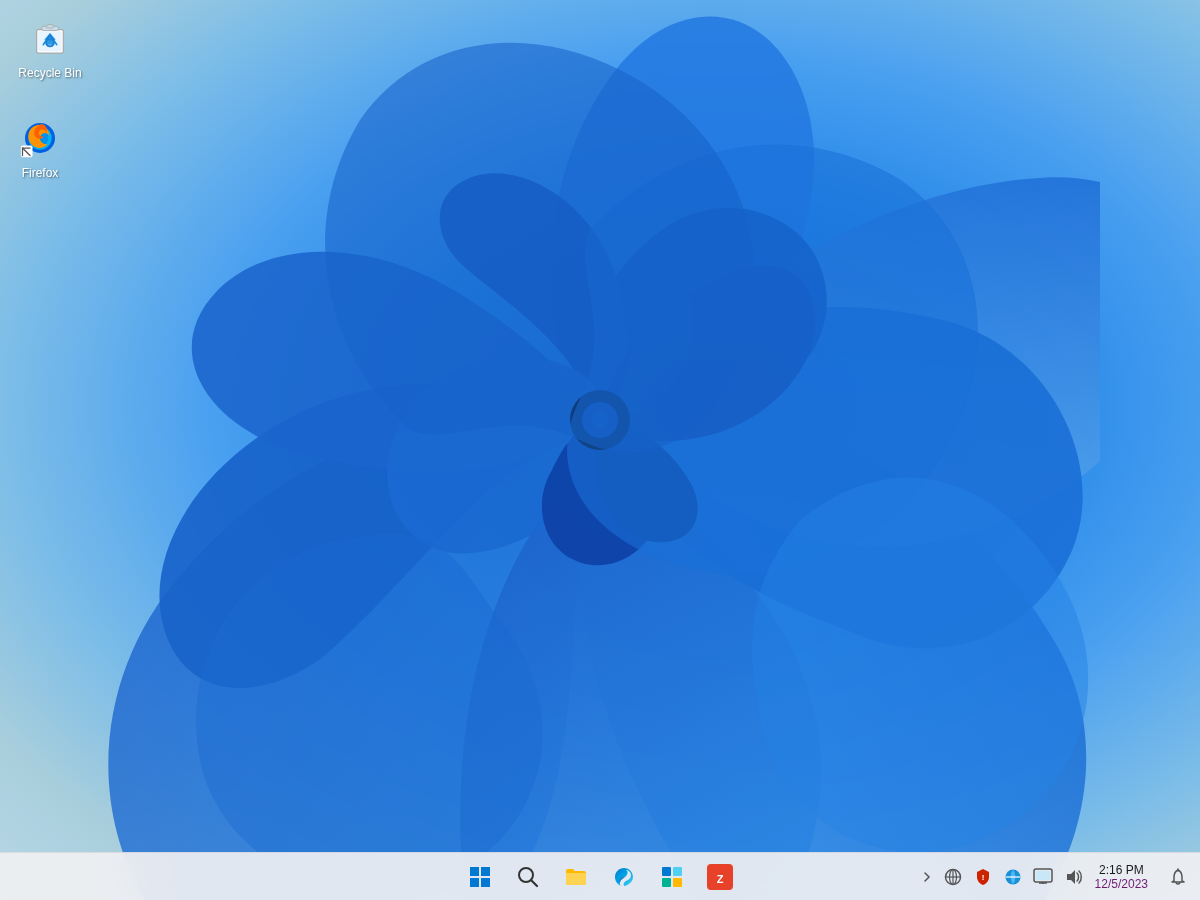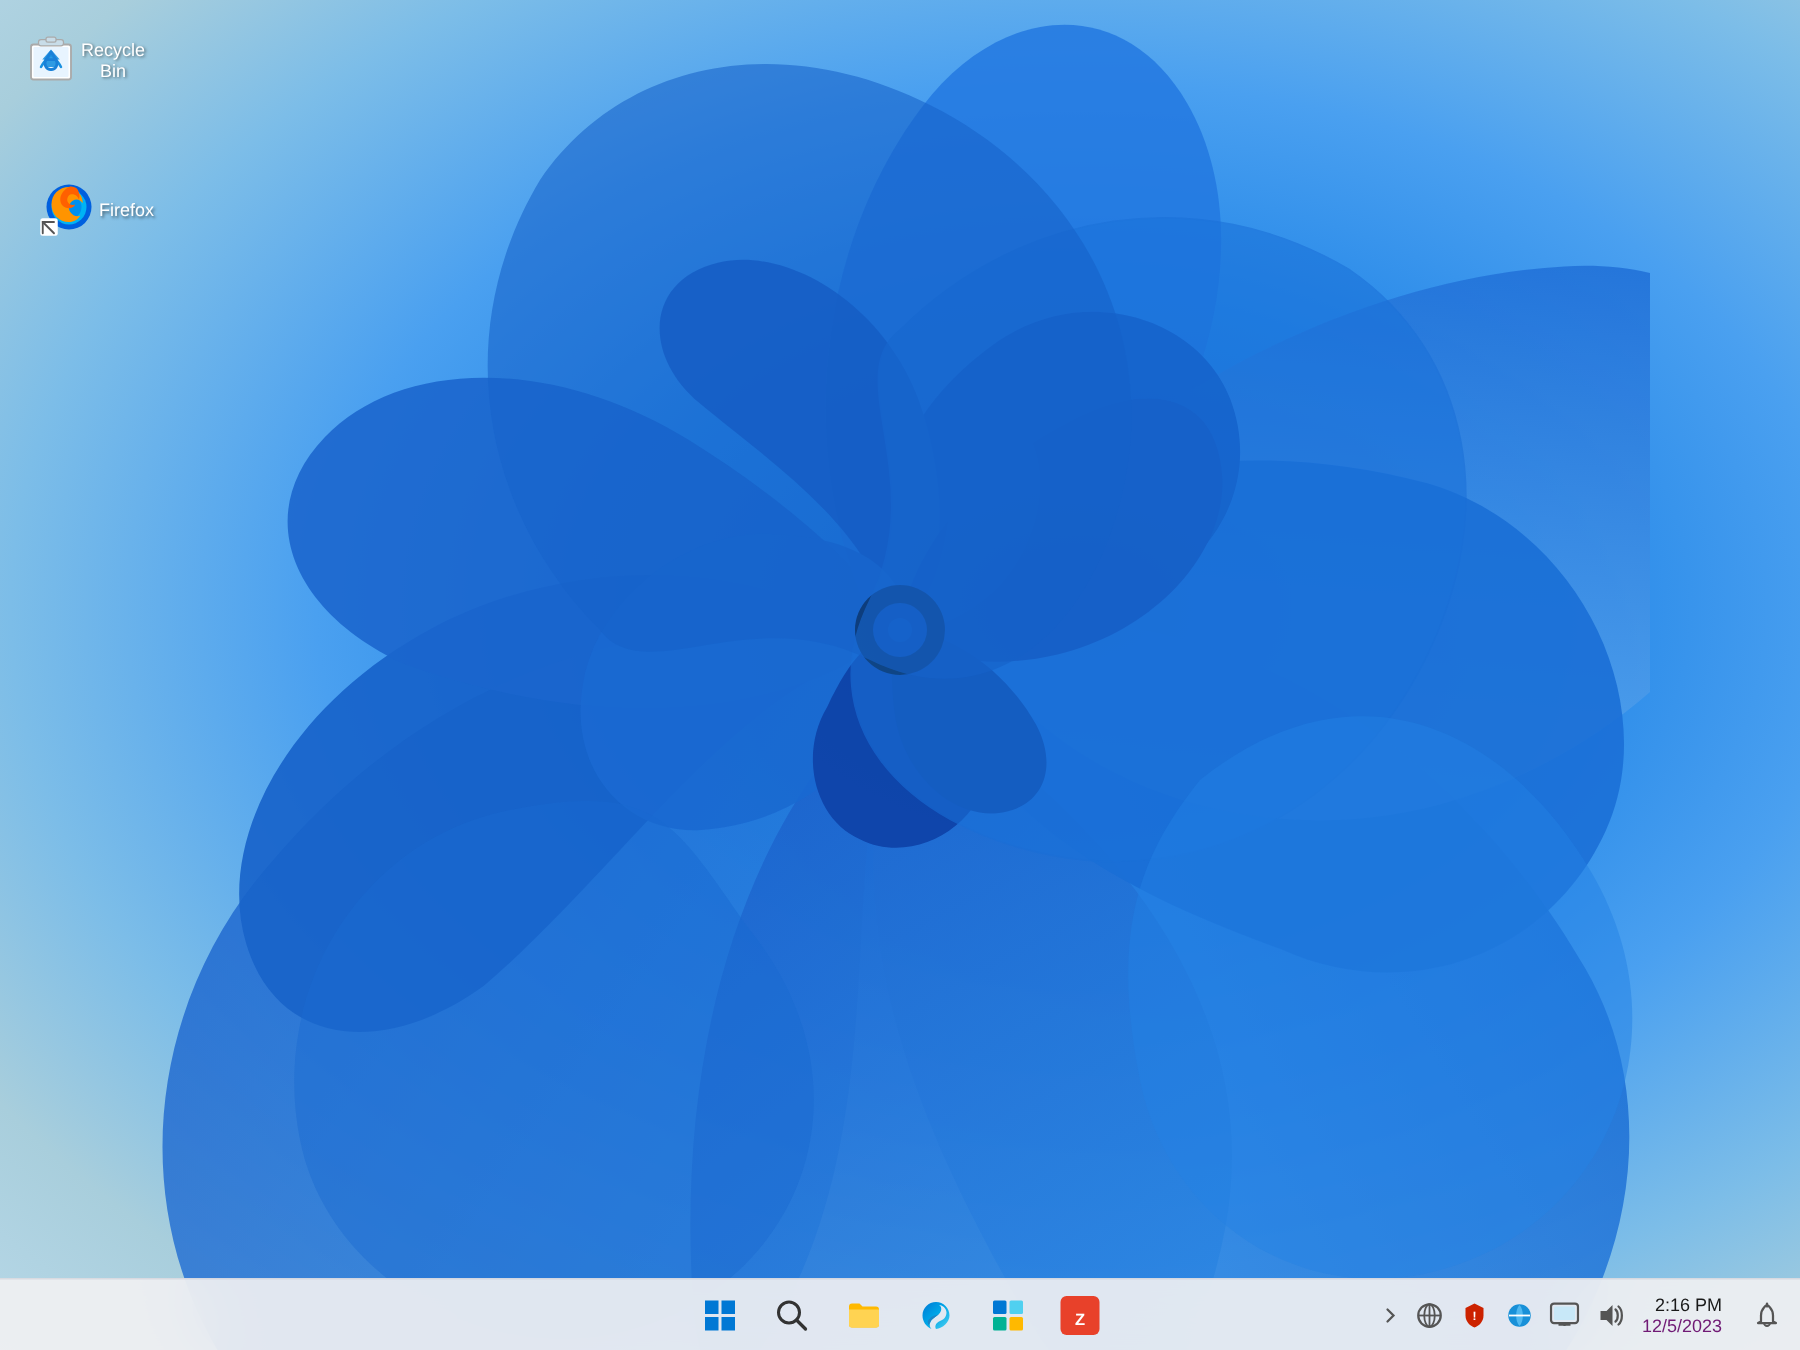--- a/index.html
+++ b/index.html
@@ -19,21 +19,21 @@
       height: 900px;
       position: relative;
       background: radial-gradient(ellipse at 60% 45%, #1a6dd4 0%, #1e7ce0 15%, #2688e8 30%, #4aa0f0 50%, #7cbde8 70%, #a8cedc 85%, #b8d8e8 100%);
       overflow: hidden;
     }
 
     
     .desktop-icon {
       position: absolute;
       display: flex;
-      flex-direction: row;
+      flex-direction: column;
       align-items: center;
       width: 80px;
       cursor: pointer;
       padding: 4px;
       border-radius: 4px;
     }
 
     .icon-img {
       width: 48px;
       height: 48px;
@@ -101,21 +101,21 @@
       align-items: center;
       justify-content: center;
       border-radius: 4px;
       cursor: pointer;
       font-size: 13px;
     }
 
     #clock-area {
       display: flex;
       flex-direction: column;
-      align-items: flex-end;
+      align-items: center;
       margin-right: 8px;
       cursor: pointer;
       padding: 2px 6px;
       border-radius: 4px;
     }
 
     .clock-time {
       font-size: 12px;
       color: #1a1a1a;
       font-weight: 400;
@@ -243,21 +243,21 @@
           <path d="M-4,-1 C-6,3 -4,7 0,7"></path>
         </g>
 
         <rect x="14" y="10" width="20" height="5" rx="2" fill="#c8dce8" stroke="#aaa" stroke-width="1"></rect>
         <rect x="20" y="8" width="8" height="4" rx="1.5" fill="#c8dce8" stroke="#aaa" stroke-width="1"></rect>
       </svg>
     </div>
     <span class="icon-label">Recycle Bin</span>
   </div>
 
-  <div class="desktop-icon" style="top: 110px; left: 22px;">
+  <div class="desktop-icon" style="top: 110px; left: 0;">
     <div class="icon-img">
       <svg class="firefox-svg" viewBox="0 0 48 48" xmlns="http://www.w3.org/2000/svg">
 
         <circle cx="24" cy="24" r="18" fill="#0060df"></circle>
         <circle cx="24" cy="24" r="14" fill="#00b3f4"></circle>
         <circle cx="24" cy="24" r="10" fill="#0090ed"></circle>
 
         <path d="M24,8 C16,8 10,14 10,22 C10,30 16,36 24,36 C28,36 31,34 33,31 C30,32 27,31 25,28 C23,25 24,21 27,19 C30,17 33,18 35,21 C35,18 34,15 32,13 C30,11 27,9 24,8 Z" fill="#ff9400"></path>
         <path d="M24,8 C20,10 17,14 17,18 C17,22 20,25 24,25 C26,25 28,24 29,22 C27,23 24,22 23,20 C22,18 23,15 25,14 C28,13 31,15 32,18 C33,15 32,11 30,9 C28,8 26,7 24,8 Z" fill="#ff6000"></path>
 

